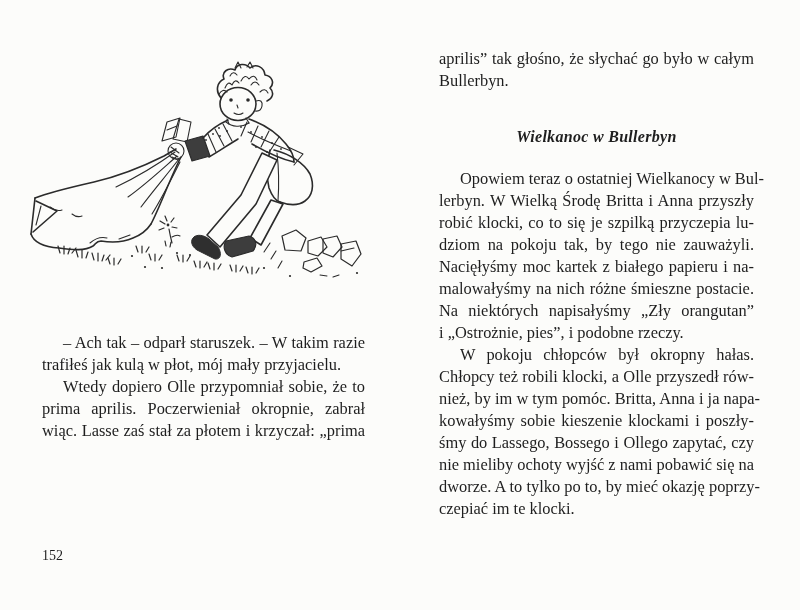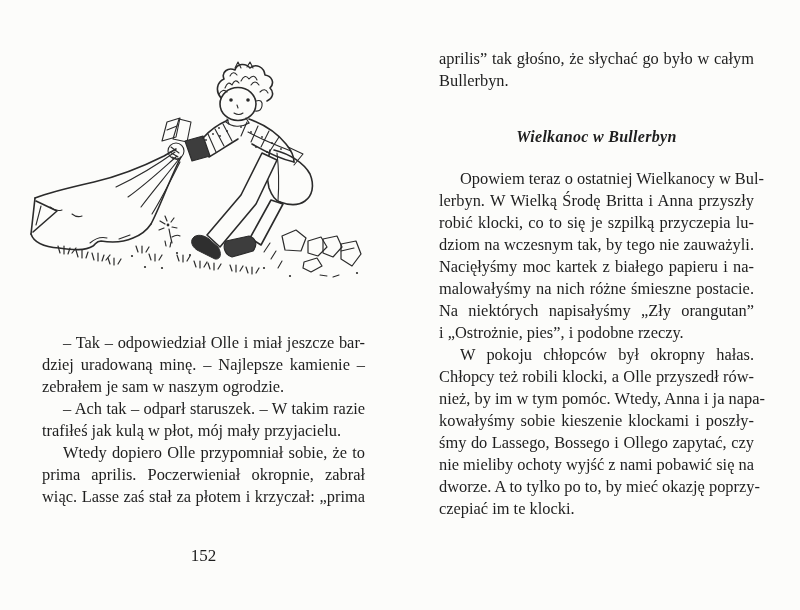--- a/index.html
+++ b/index.html
@@ -13,21 +13,21 @@
   .ln{
     font-size:16.4px;line-height:22px;white-space:nowrap;
     text-align:justify;text-align-last:justify;
   }
   .ln.e{text-align-last:left}
   .ln.ind{text-indent:21px}
   .heading{
     position:absolute;font-size:16px;font-weight:bold;font-style:italic;
     text-align:center;line-height:22px;letter-spacing:0.3px;
   }
-  .pagenum{position:absolute;font-size:17px;line-height:22px;text-align:center}
+  .pagenum{position:absolute;font-size:14px;line-height:22px;}
   .illo{position:absolute}
   .ink{fill:none;stroke:#2b2b2b;stroke-width:1.6;stroke-linecap:round;stroke-linejoin:round}
   .thin{stroke-width:1.1}
   .gr{stroke-width:1.2}
   .d{fill:#2b2b2b;stroke:none}
   .fillink{fill:#2f2f2f;stroke:#2f2f2f;stroke-width:1}
   .fillhatch{fill:#3d3d3d;stroke:#2b2b2b;stroke-width:1.2}
   .fillpaper{fill:#fcfcfa;stroke:#2b2b2b;stroke-width:1.6;stroke-linejoin:round}
 </style>
 </head>
@@ -160,25 +160,20 @@
           <circle class="d" cx="170" cy="200" r="1.1"></circle>
             <circle class="d" cx="244" cy="213" r="1.1"></circle>
           <circle class="d" cx="270" cy="221" r="1.1"></circle>
             <circle class="d" cx="337" cy="218" r="1.1"></circle>
         </g>
       </g>
     </svg>
 
     <div class="textblock" style="left:42px;top:332px;width:323px">
       <div>
-        <div class="ln ind">– Tak – odpowiedział Olle i miał jeszcze bar-</div>
-        <div class="ln">dziej uradowaną minę. – Najlepsze kamienie –</div>
-        <div class="ln e">zebrałem je sam w naszym ogrodzie.</div>
-      </div>
-      <div>
         <div class="ln ind">– Ach tak – odparł staruszek. – W takim razie</div>
         <div class="ln e">trafiłeś jak kulą w płot, mój mały przyjacielu.</div>
       </div>
       <div>
         <div class="ln ind">Wtedy dopiero Olle przypomniał sobie, że to</div>
         <div class="ln">prima aprilis. Poczerwieniał okropnie, zabrał</div>
         <div class="ln">wiąc. Lasse zaś stał za płotem i krzyczał: „prima</div>
       </div>
     </div>
 
@@ -192,30 +187,30 @@
       <div class="ln e">Bullerbyn.</div>
     </div>
 
     <div class="heading" style="left:39px;top:126px;width:315px">Wielkanoc w Bullerbyn</div>
 
     <div class="textblock" style="left:39px;top:168px;width:315px">
       <div>
         <div class="ln ind">Opowiem teraz o ostatniej Wielkanocy w Bul-</div>
         <div class="ln">lerbyn. W Wielką Środę Britta i Anna przyszły</div>
         <div class="ln">robić klocki, co to się je szpilką przyczepia lu-</div>
-        <div class="ln">dziom na wczesnym tak, by tego nie zauważyli.</div>
+        <div class="ln">dziom na pokoju tak, by tego nie zauważyli.</div>
         <div class="ln">Nacięłyśmy moc kartek z białego papieru i na-</div>
         <div class="ln">malowałyśmy na nich różne śmieszne postacie.</div>
         <div class="ln">Na niektórych napisałyśmy „Zły orangutan”</div>
         <div class="ln e">i „Ostrożnie, pies”, i podobne rzeczy.</div>
       </div>
       <div>
         <div class="ln ind">W pokoju chłopców był okropny hałas.</div>
         <div class="ln">Chłopcy też robili klocki, a Olle przyszedł rów-</div>
-        <div class="ln">nież, by im w tym pomóc. Wtedy, Anna i ja napa-</div>
+        <div class="ln">nież, by im w tym pomóc. Britta, Anna i ja napa-</div>
         <div class="ln">kowałyśmy sobie kieszenie klockami i poszły-</div>
         <div class="ln">śmy do Lassego, Bossego i Ollego zapytać, czy</div>
         <div class="ln">nie mieliby ochoty wyjść z nami pobawić się na</div>
         <div class="ln">dworze. A to tylko po to, by mieć okazję poprzy-</div>
         <div class="ln e">czepiać im te klocki.</div>
       </div>
     </div>
 
   </div>
 

